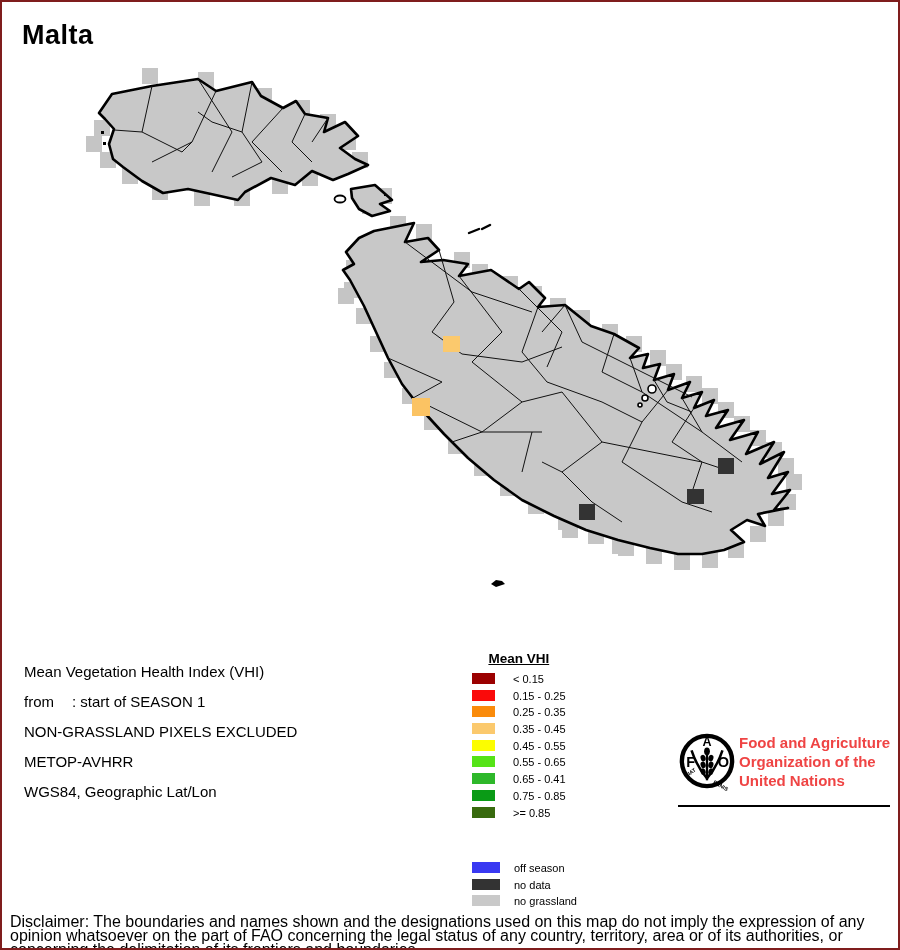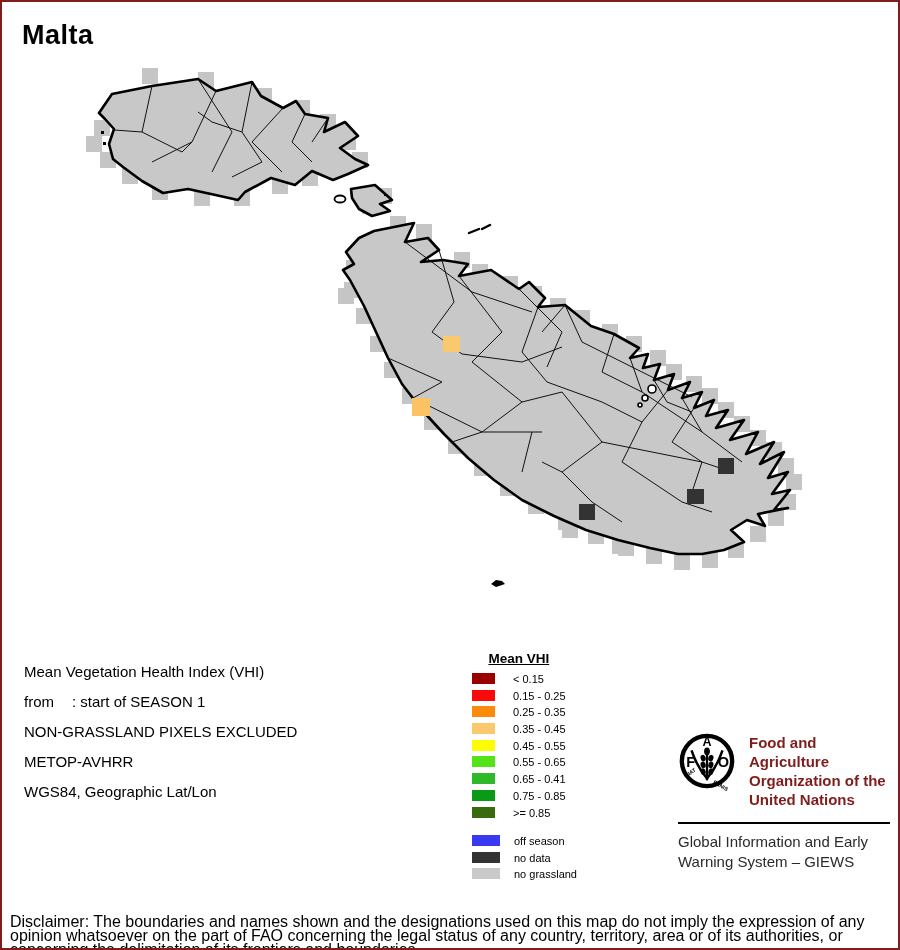--- a/index.html
+++ b/index.html
@@ -18,29 +18,29 @@
   #info-block .heading{font-weight:normal;}
   .info-row .lbl{display:inline-block; width:48px;}
   
   #vhi-legend{position:absolute; left:470px; top:649px;}
   #vhi-legend .heading{
     font-size:13.5px; font-weight:bold; text-decoration:underline; margin-bottom:7px;text-align:center;
   }
   .legend-row{display:flex; height:16.7px;}
   .legend-row .swatch{width:23px; height:11px; display:inline-block;}
   .legend-row .legend-label{font-size:11px; margin-left:18px; white-space:nowrap;}
-  #extra-legend{position:absolute; left:470px; top:833px;}
+  #extra-legend{position:absolute; left:470px; top:860px;}
   #extra-legend .legend-row{height:16.6px;}
   #extra-legend .swatch{width:28px; height:11px;}
   #extra-legend .legend-label{margin-left:14px;}
   
   #fao-block{position:absolute; left:676px; top:728px; width:214px;}
   #fao-head{display:flex; align-items:flex-start;}
   #fao-logo{flex:0 0 auto;}
-  #fao-org{margin-left:13px; font-size:15px; font-weight:bold; line-height:19px; padding-top:3px; color:#7f1d1d;}
+  #fao-org{margin-left:3px; font-size:15px; font-weight:bold; line-height:19px; padding-top:3px; color:#ef4444;}
   #fao-rule{border:none; border-top:2px solid #000; margin:13px 0 8px 0; width:212px;}
   #fao-giews{font-size:15px; line-height:20px; color:#2b2b2b;}
   
   #disclaimer{
     position:absolute; left:8px; top:913px; width:884px;
     font-size:16px; line-height:14px; font-stretch:condensed; color:#000;
   }
 </style>
 </head>
 <body>
@@ -285,20 +285,16 @@
         <text x="9" y="49" font-size="5.6" font-weight="bold" transform="rotate(-34 9 49)">FIAT</text>
         <text x="36" y="55" font-size="5.6" font-weight="bold" transform="rotate(30 36 55)">PANIS</text>
       </svg>
       <div id="fao-org">
         <div>Food and Agriculture</div>
         <div>Organization of the</div>
         <div>United Nations</div>
       </div>
     </div>
     <hr id="fao-rule">
-    <div id="fao-giews">
-      <div>Global Information and Early</div>
-      <div>Warning System – GIEWS</div>
-    </div>
   </div>
 
   <div id="disclaimer">Disclaimer: The boundaries and names shown and the designations used on this map do not imply the expression of any opinion whatsoever on the part of FAO concerning the legal status of any country, territory, area or of its authorities, or concerning the delimitation of its frontiers and boundaries.</div>
 </div>
 
 </body></html>

